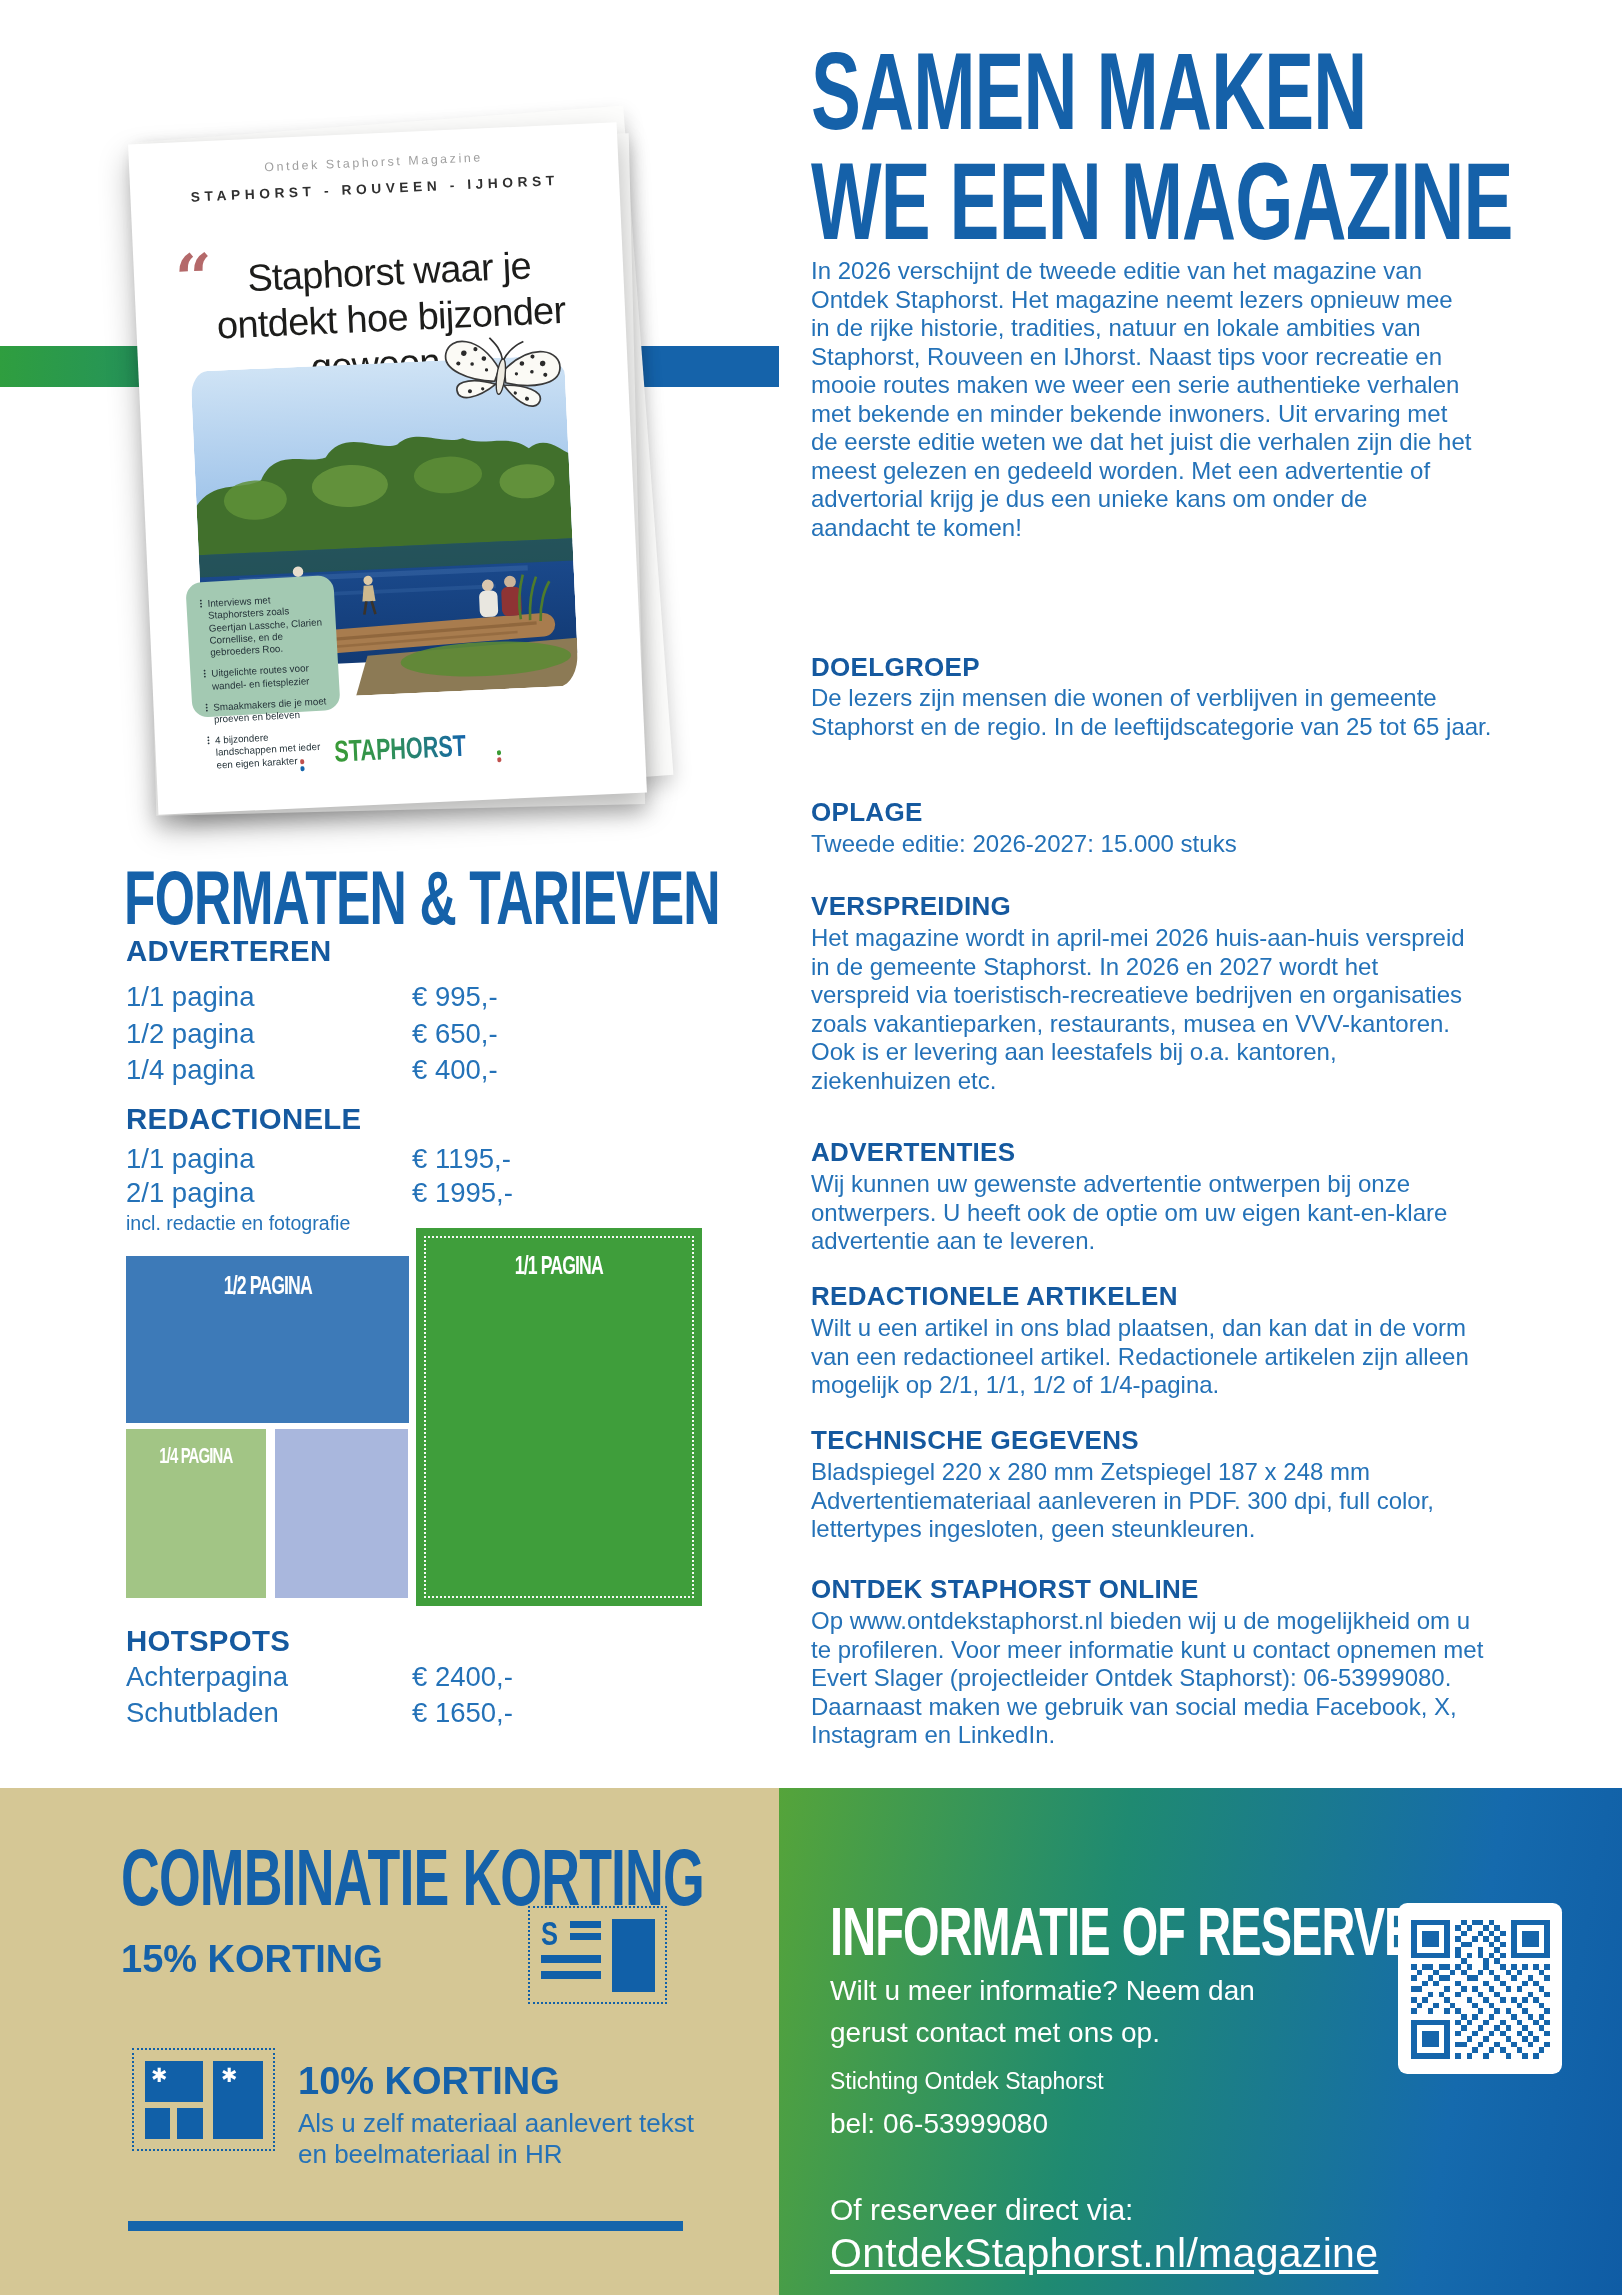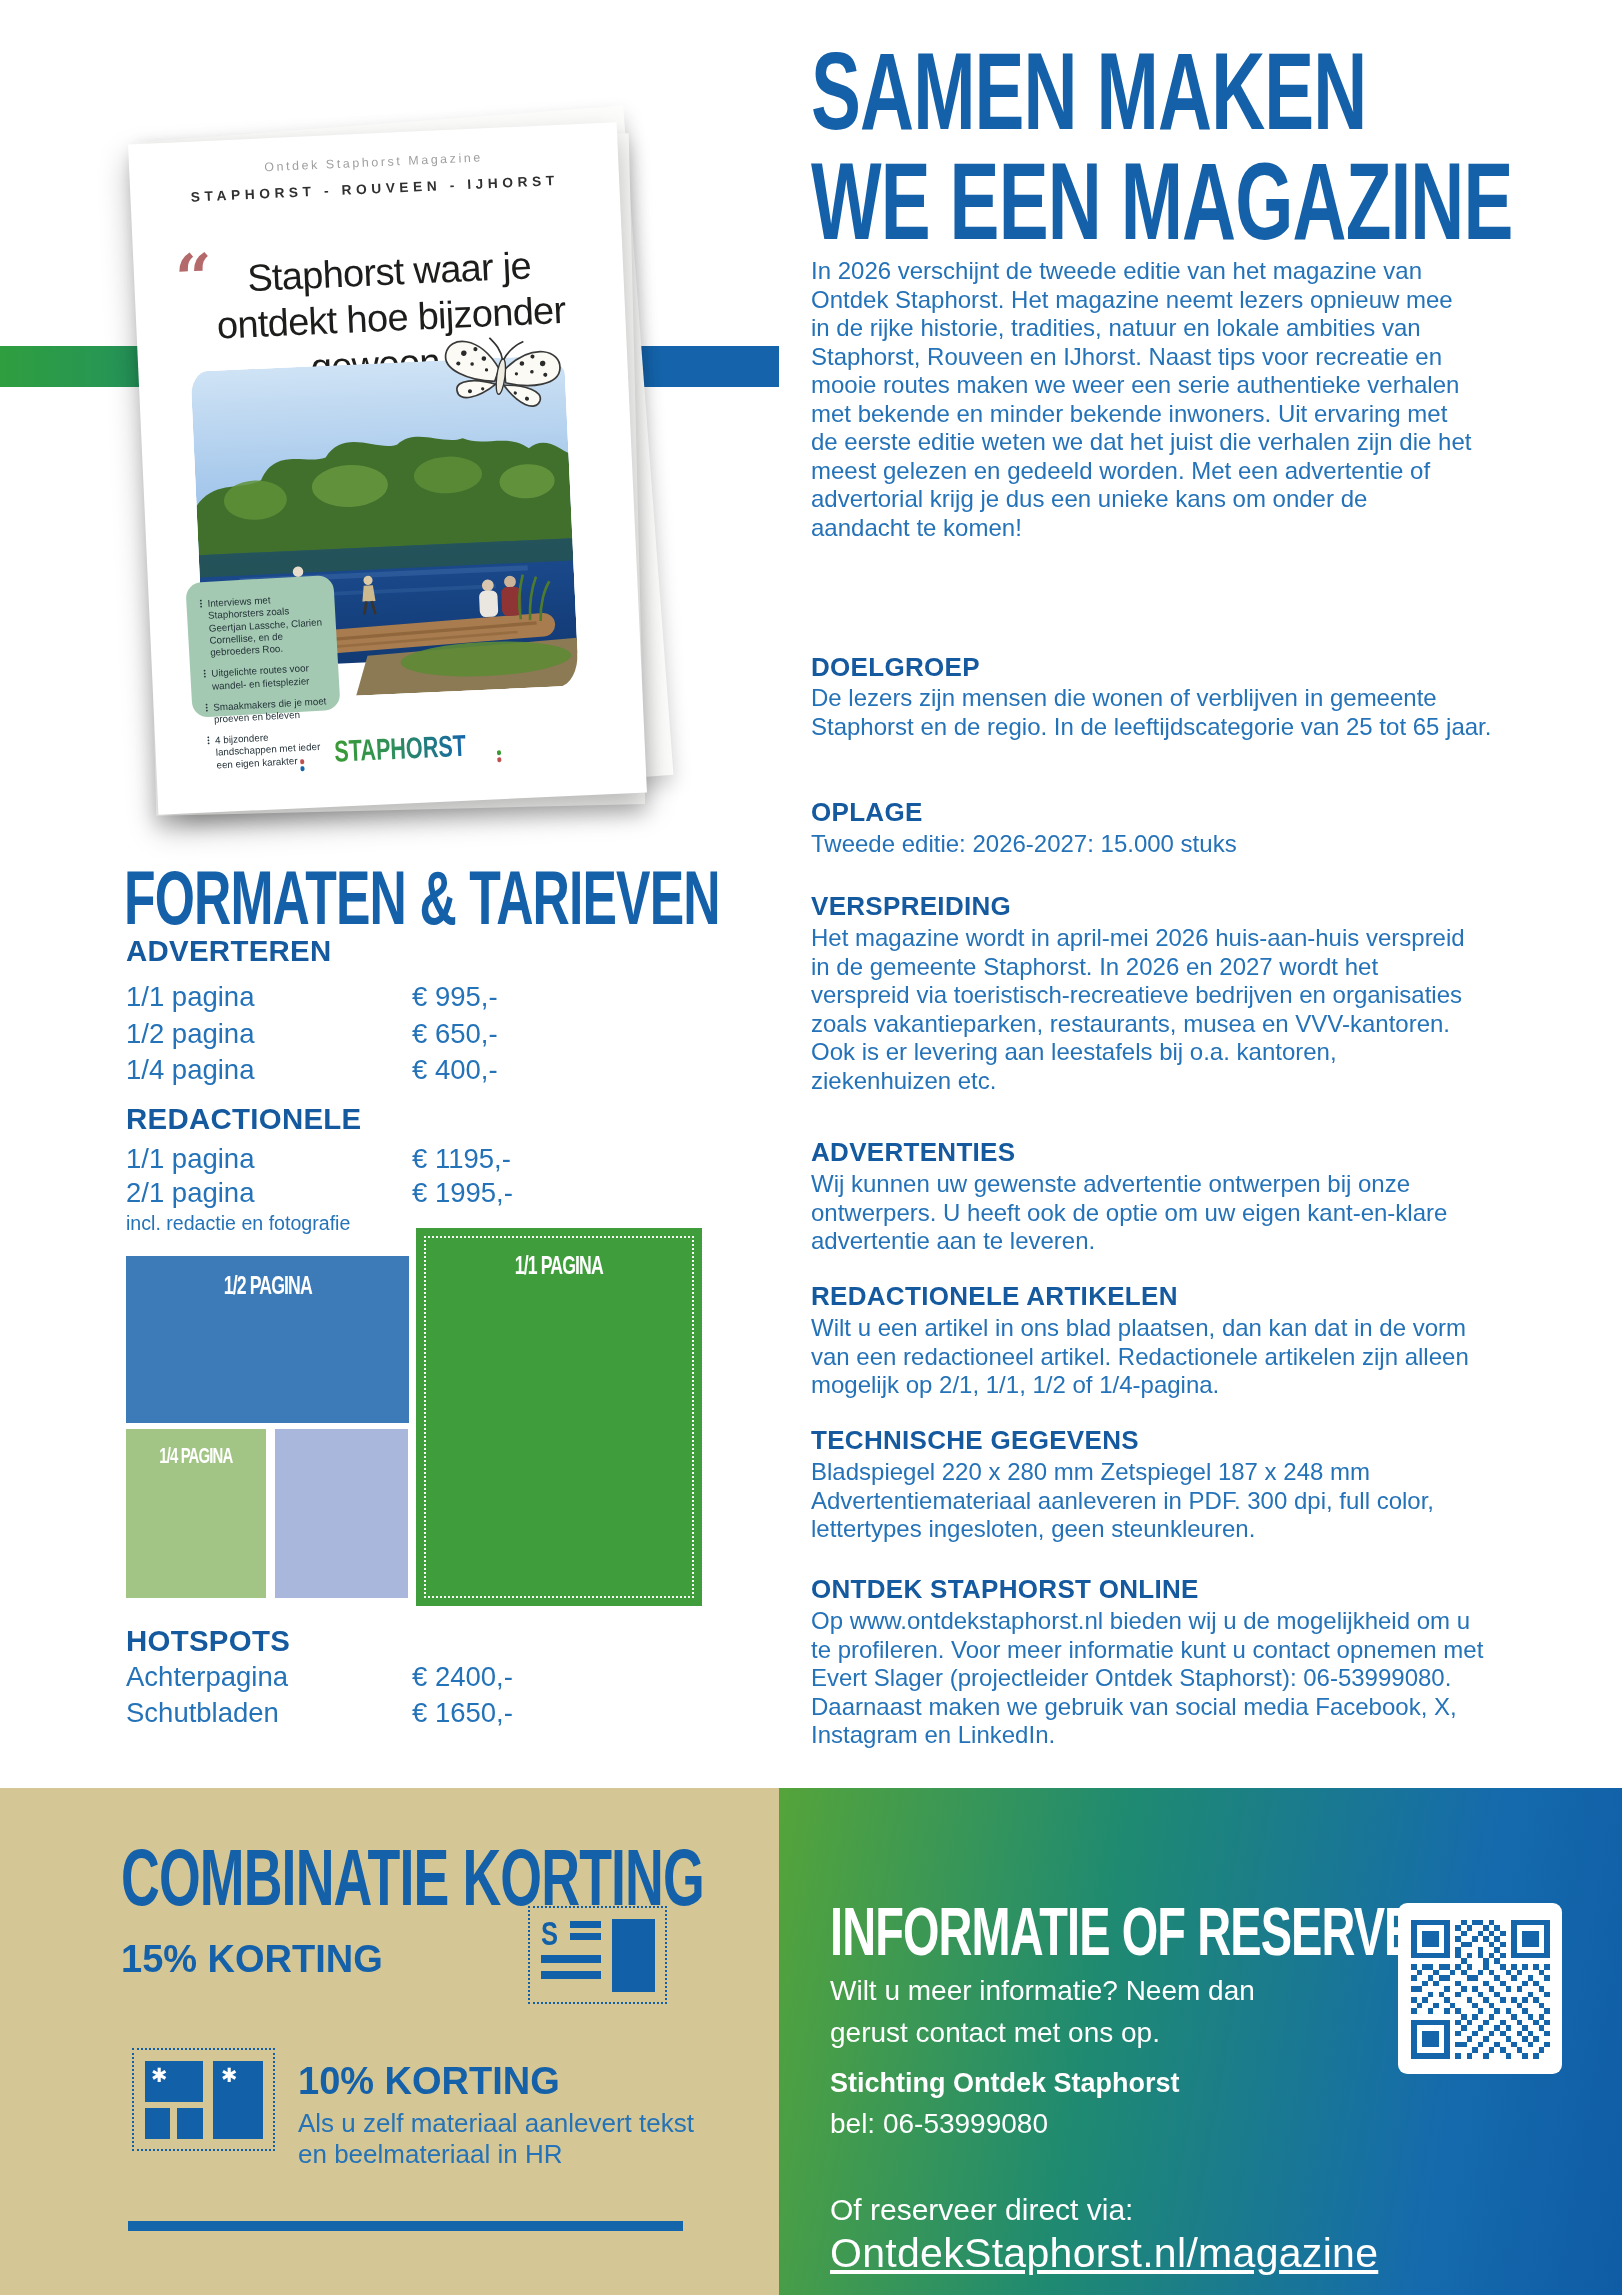--- a/index.html
+++ b/index.html
@@ -287,21 +287,21 @@
 
   <div class="abs" style="left:779px;top:1788px;width:844px;height:508px;
               background:linear-gradient(100deg,#55a43a 0%,#1f8a71 38%,#156aad 78%,#0f5ca5 100%);"></div>
 
   <div class="abs cond white" style="left:830px;top:1899px;font-size:69px;line-height:65px;">
     <span class="in">INFORMATIE OF RESERVEREN</span>
   </div>
 
   <div class="abs white" style="left:830px;top:1970px;width:484px;font-size:28px;line-height:42px;">Wilt u meer informatie? Neem dan gerust contact met ons op.</div>
 
-  <div class="abs white" style="left:830px;top:2068px;font-size:27px;font-weight:bold;">Stichting Ontdek Staphorst</div>
+  <div class="abs white" style="left:830px;top:2068px;font-size:23px;font-weight:normal;">Stichting Ontdek Staphorst</div>
   <div class="abs white" style="left:830px;top:2108px;font-size:28px;">bel: 06-53999080</div>
   <div class="abs white" style="left:830px;top:2193px;font-size:30px;">Of reserveer direct via:</div>
   <div class="abs white" style="left:830px;top:2230px;font-size:41px;letter-spacing:0.3px;text-decoration:underline;">OntdekStaphorst.nl/magazine</div>
 
   <div class="abs" style="left:1398px;top:1903px;width:164px;height:171px;background:#ffffff;border-radius:9.2px;
               display:flex;align-items:center;justify-content:center;">
     <svg width="139" height="144" viewBox="0 0 25 25" shape-rendering="crispEdges">
       <g fill="#1565ab">
         <rect x="0" y="0" width="7" height="7"></rect>
           <rect x="18" y="0" width="7" height="7"></rect>

